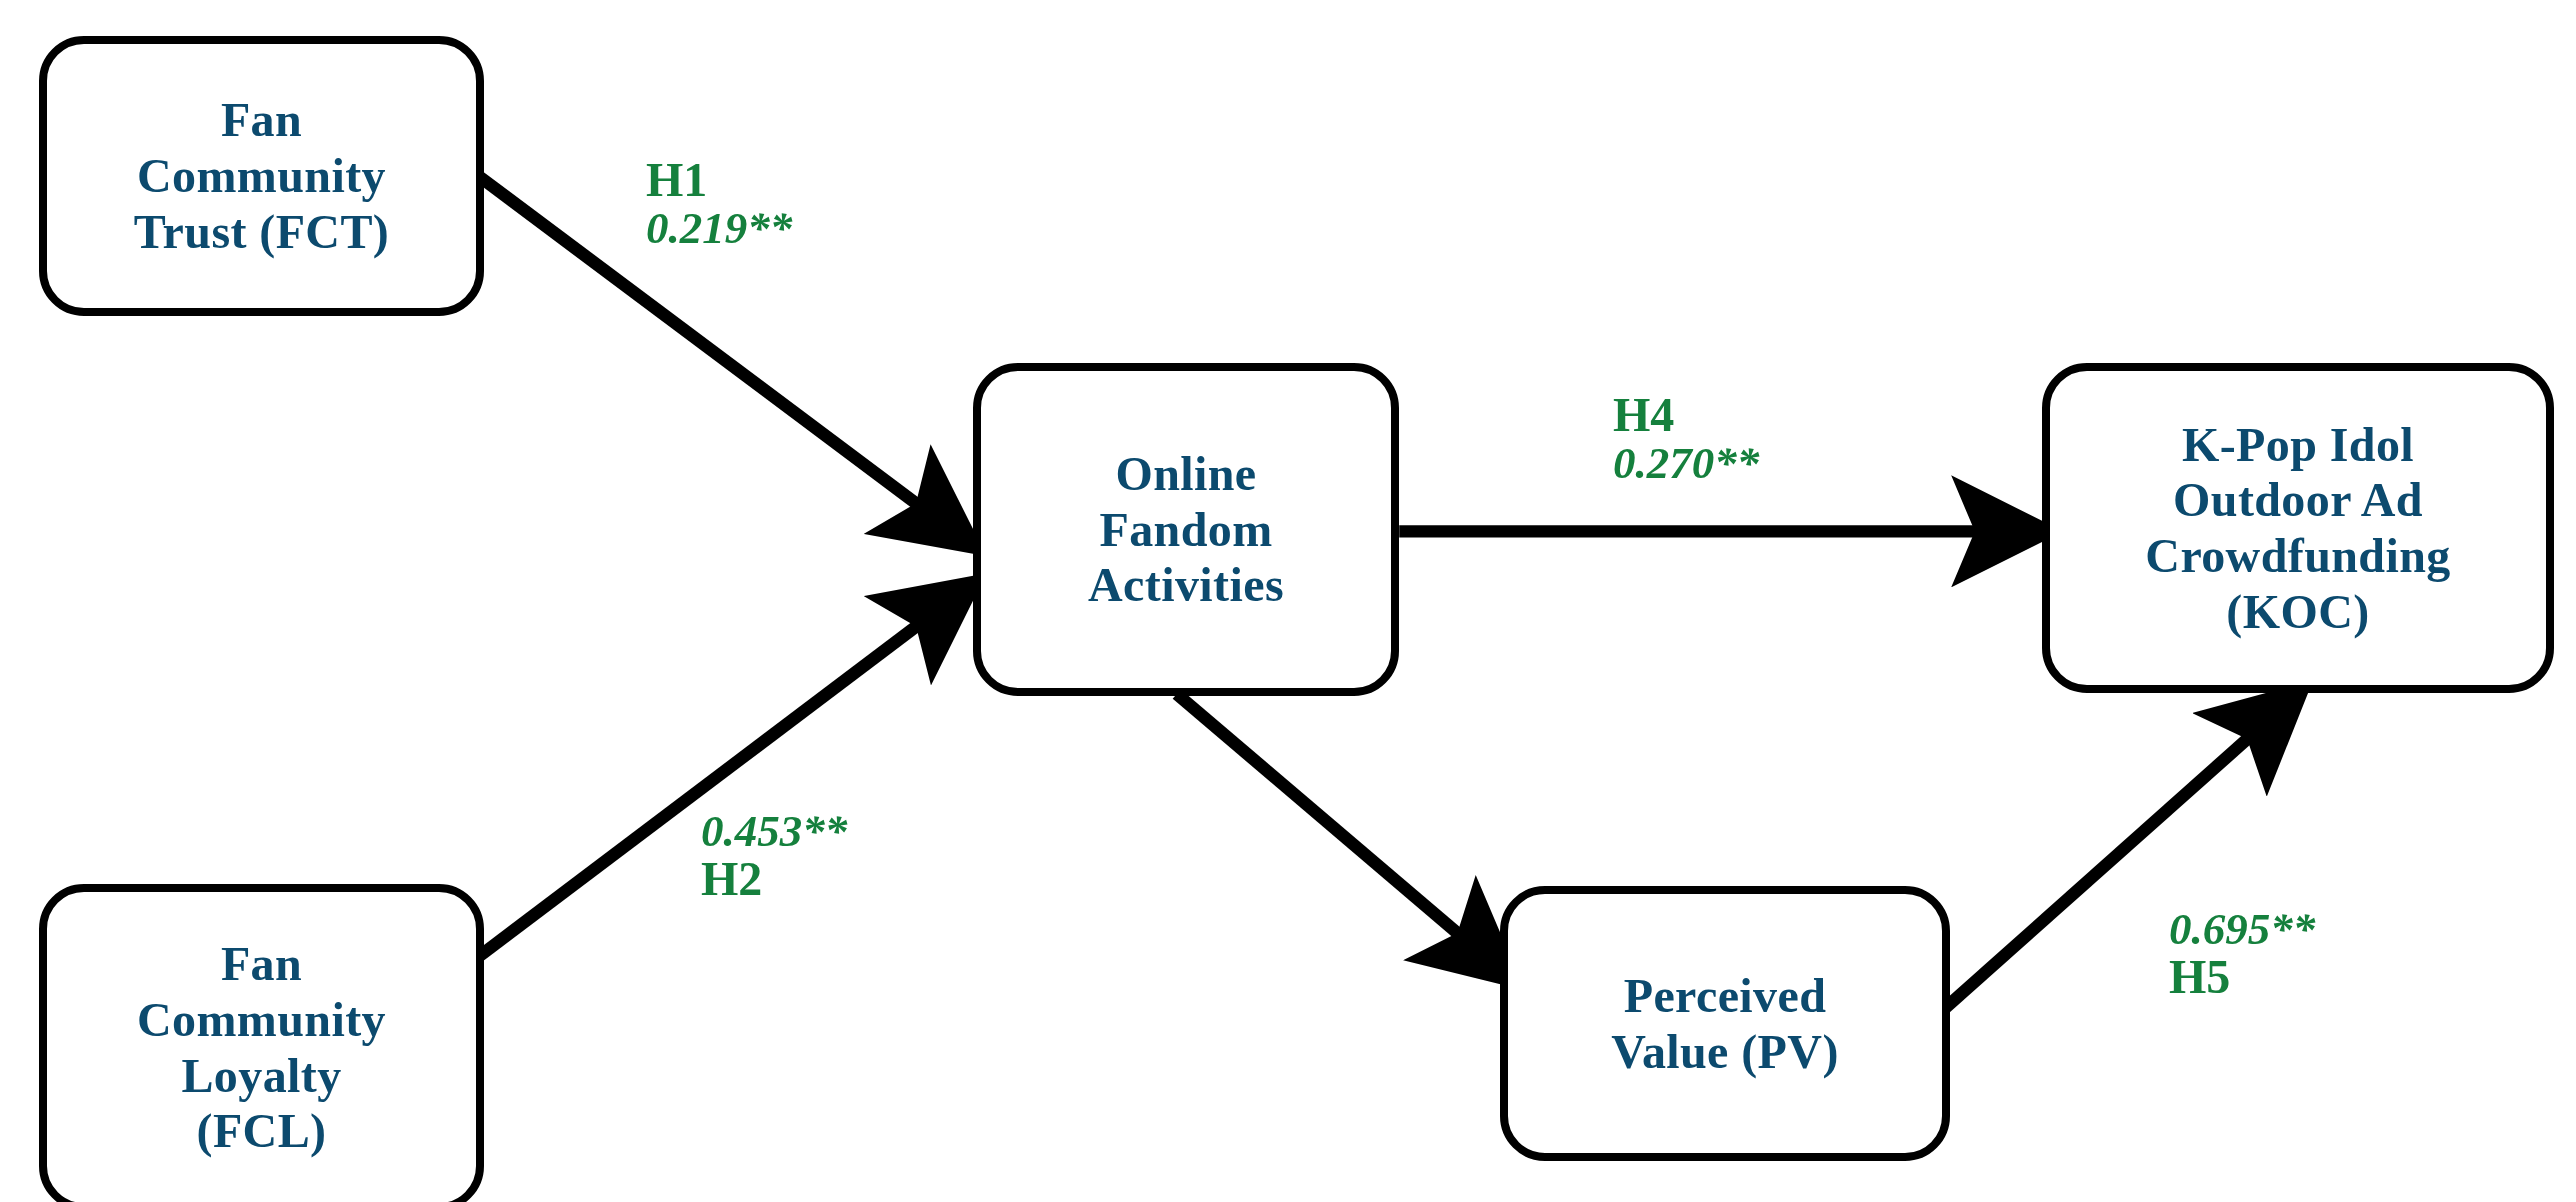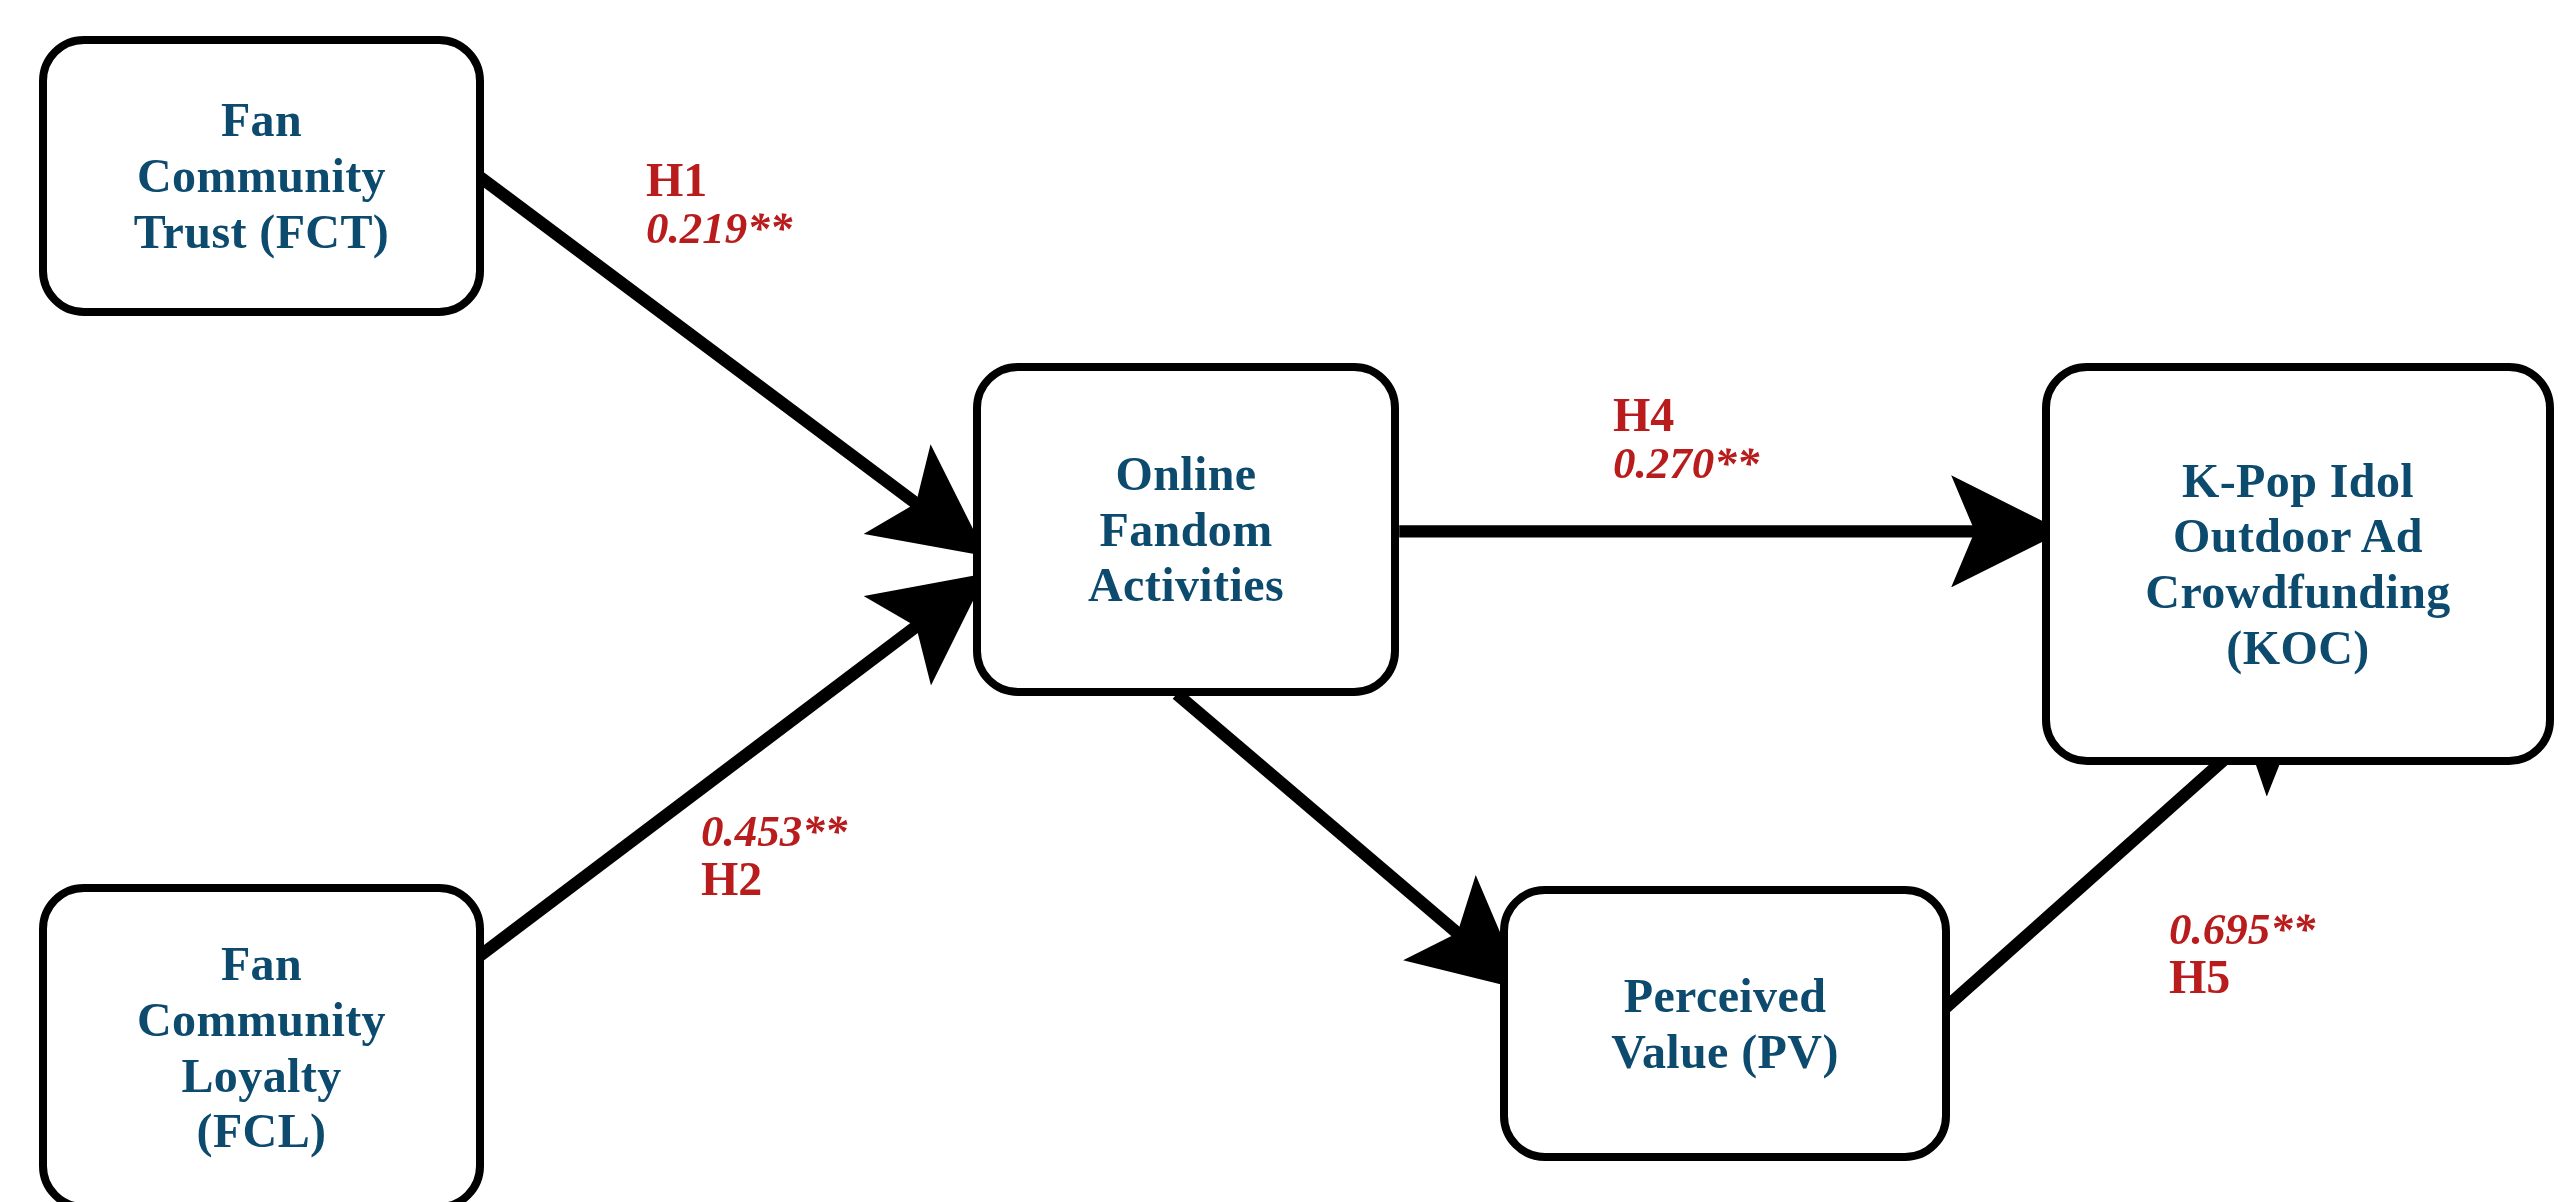--- a/index.html
+++ b/index.html
@@ -41,42 +41,42 @@
   .node-label {
     font-size: 48px;
     line-height: 1.16;
     letter-spacing: 0.4px;
     padding: 0 11px;
     white-space: pre-line;
   }
   .edge-label {
     position: absolute;
     z-index: 4;
-    color: #b91c1c;
+    color: #15803d;
     text-align: left;
     white-space: nowrap;
   }
   .hyp {
     font-size: 48px;
     font-weight: bold;
     line-height: 1.02;
   }
   .coef {
     font-size: 45px;
     font-weight: bold;
     font-style: italic;
     line-height: 1.05;
   }
 
   
   #node-fct { left: 39px;   top: 36px;   width: 445px; height: 280px; }
   #node-fcl { left: 39px;   top: 884px; width: 445px; height: 327px; }
   #node-ofa { left: 973px; top: 363px;  width: 426px; height: 333px; }
   #node-pv  { left: 1500px; top: 886px; width: 450px; height: 275px; }
-  #node-koc { left: 2042px; top: 363px;  width: 512px; height: 402px; }
+  #node-koc { left: 2042px; top: 363px;  width: 512px; height: 330px; }
 
   
   #label-h1 { left: 646px;  top: 156px; }
   #label-h2 { left: 701px;  top: 808px; }
   #label-h3 { left: 1150px; top: 909px; }
   #label-h4 { left: 1613px; top: 391px; }
   #label-h5 { left: 2125px; top: 906px; margin-left: 44px; }
 </style>
 </head>
 <body>

